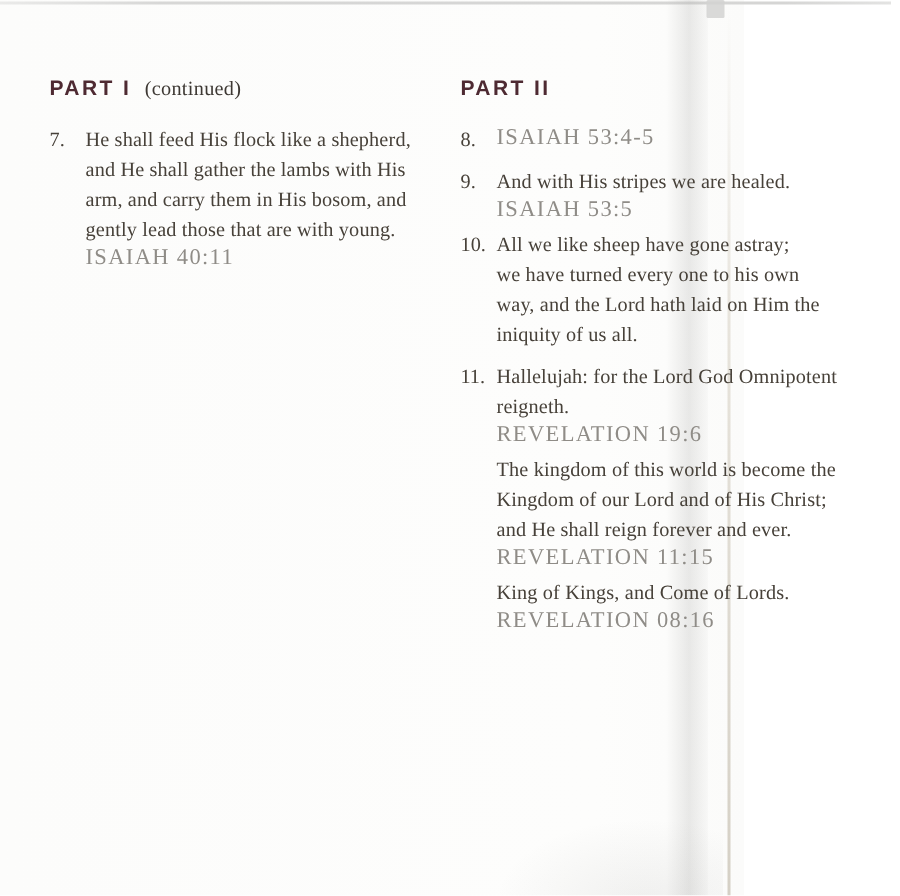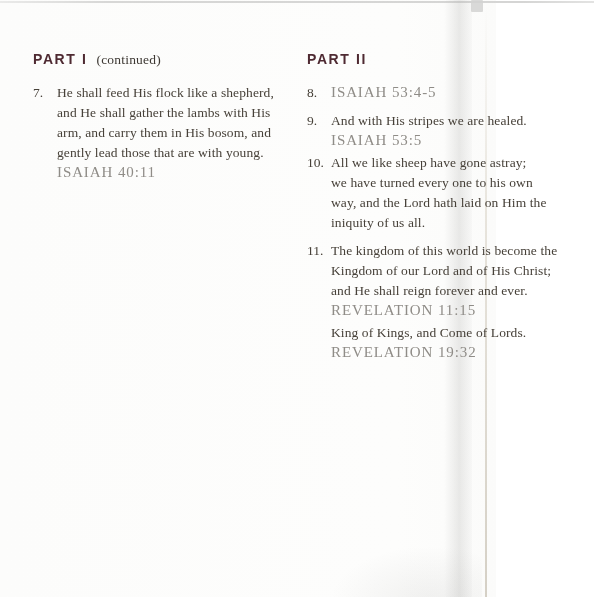--- a/index.html
+++ b/index.html
@@ -142,26 +142,31 @@
 way, and the Lord hath laid on Him the
 iniquity of us all.</p>
         </div>
       </div>
     </div>
 
     <div class="entry">
       <div class="num">11.</div>
       <div class="entry-body">
         <div class="block">
+          <p class="verse">Hallelujah: for the Lord God Omnipotent
+reigneth.</p>
+          <p class="ref">REVELATION 19:6</p>
+        </div>
+        <div class="block">
           <p class="verse">The kingdom of this world is become the
 Kingdom of our Lord and of His Christ;
 and He shall reign forever and ever.</p>
           <p class="ref">REVELATION 11:15</p>
         </div>
         <div class="block">
           <p class="verse">King of Kings, and Come of Lords.</p>
-          <p class="ref">REVELATION 19:32</p>
+          <p class="ref">REVELATION 08:16</p>
         </div>
       </div>
     </div>
   </section>
 
 </div>
 
 </body></html>

